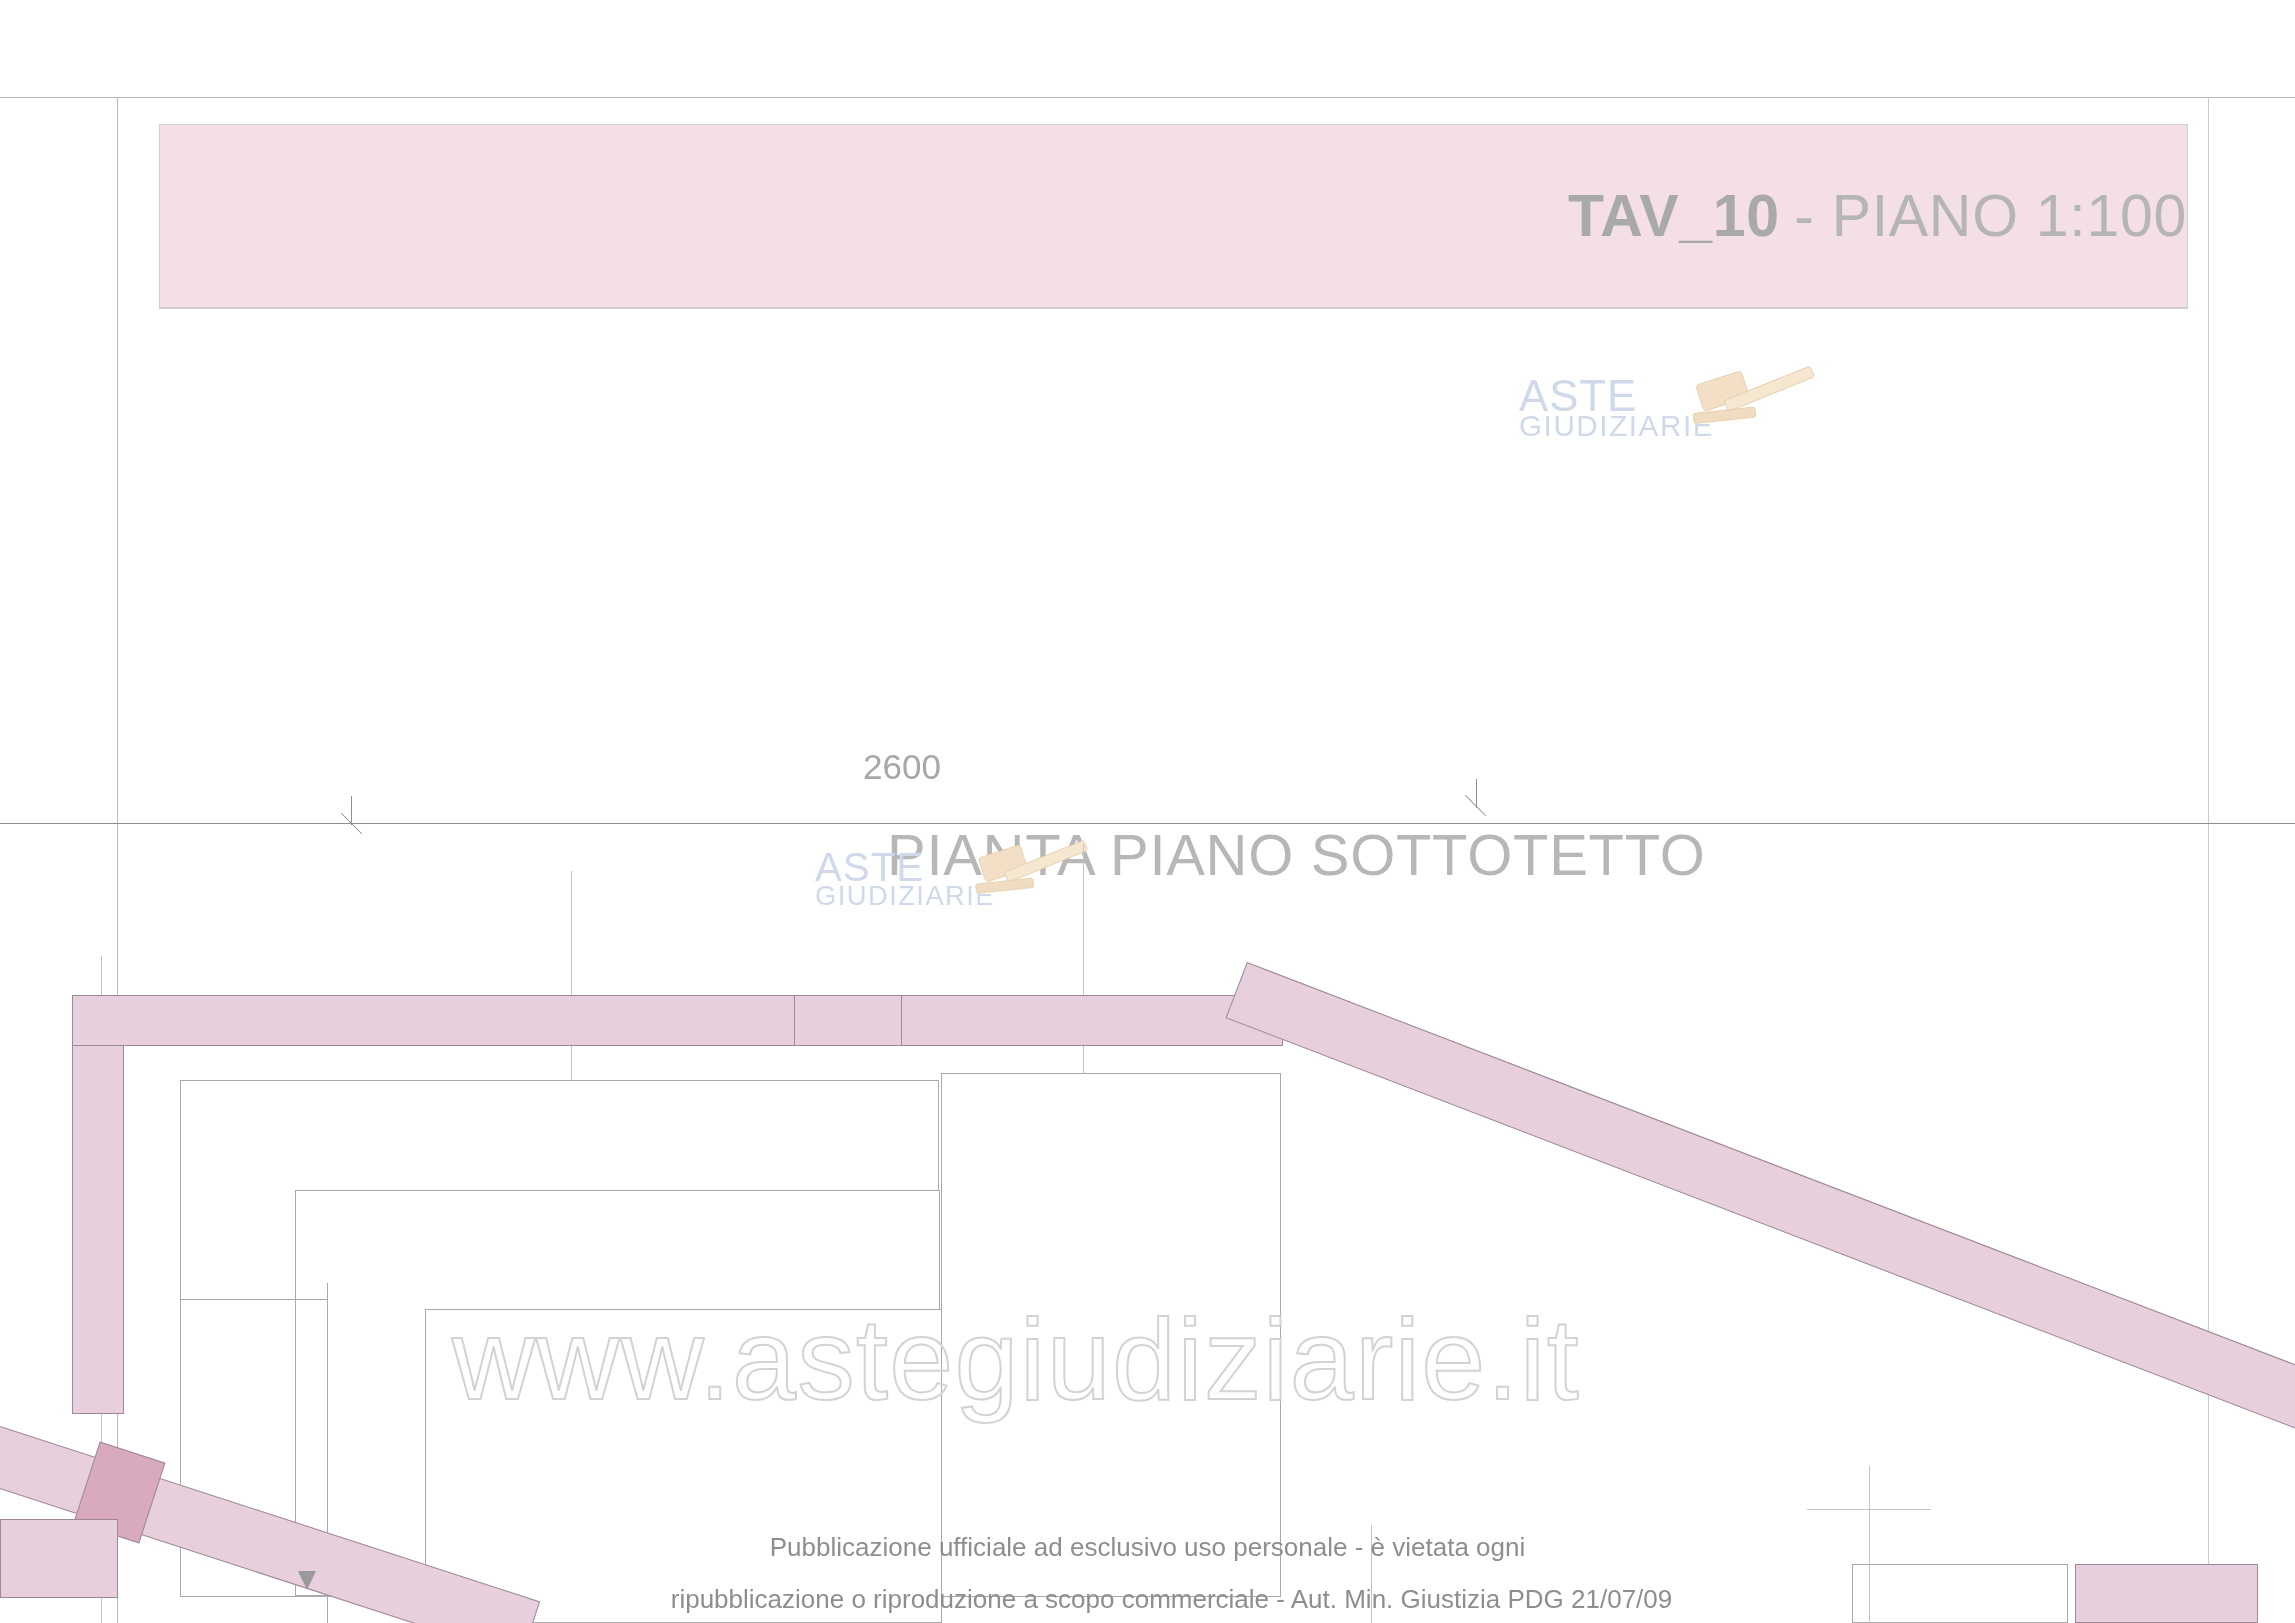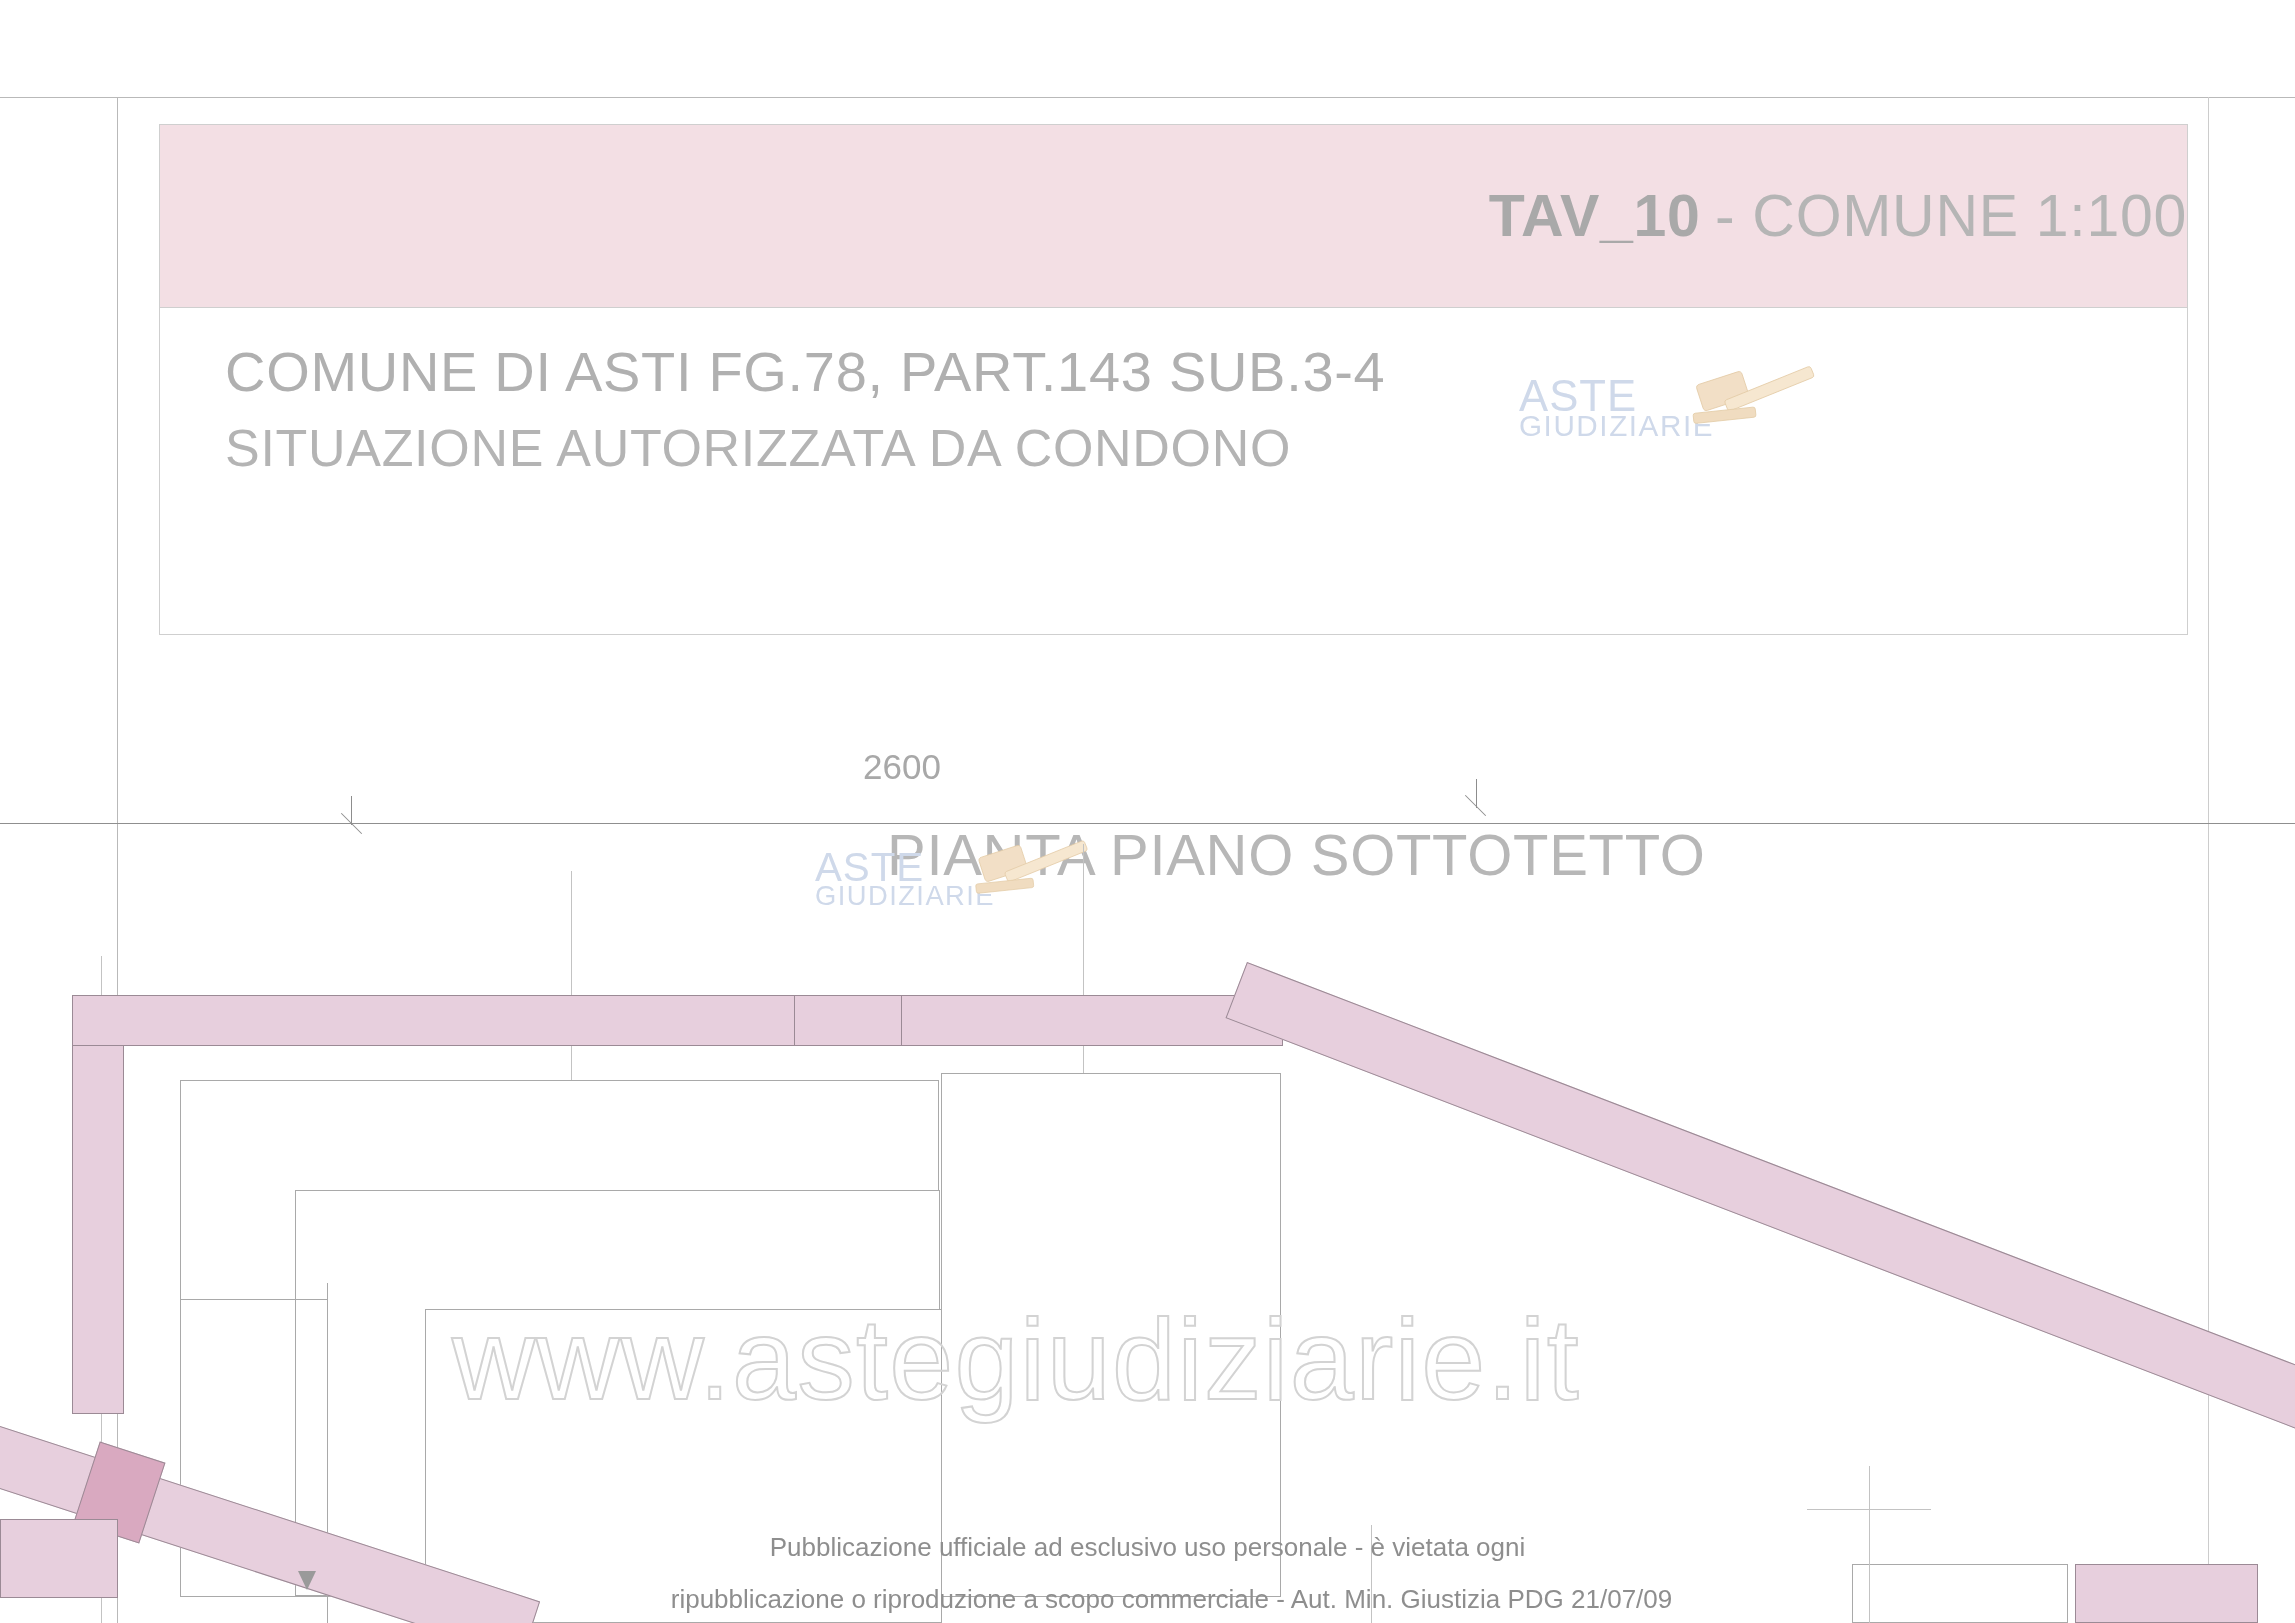--- a/index.html
+++ b/index.html
@@ -275,25 +275,21 @@
 </head>
 <body>
 
 <div class="frame-top"></div>
 <div class="frame-left"></div>
 <div class="frame-right"></div>
 
 <div class="titleblock">
   <div class="tb-band">
     <span class="tav">TAV_10</span>
-    <span class="scala">- COMUNE 1:100</span>
-  </div>
-  <div class="tb-body">
-    <div class="tb-line1">COMUNE DI ASTI  FG.78, PART.143 SUB.3-4</div>
-    <div class="tb-line2">SITUAZIONE AUTORIZZATA DA CONDONO</div>
+    <span class="scala">- PIANO 1:100</span>
   </div>
 </div>
 
 <div class="logo" id="logo-titleblock">
   <span class="logo-aste">ASTE</span>
   <span class="logo-giud">GIUDIZIARIE</span>
   <span class="gavel-head"></span>
   <span class="gavel-handle"></span>
   <span class="gavel-base"></span>
 </div>

